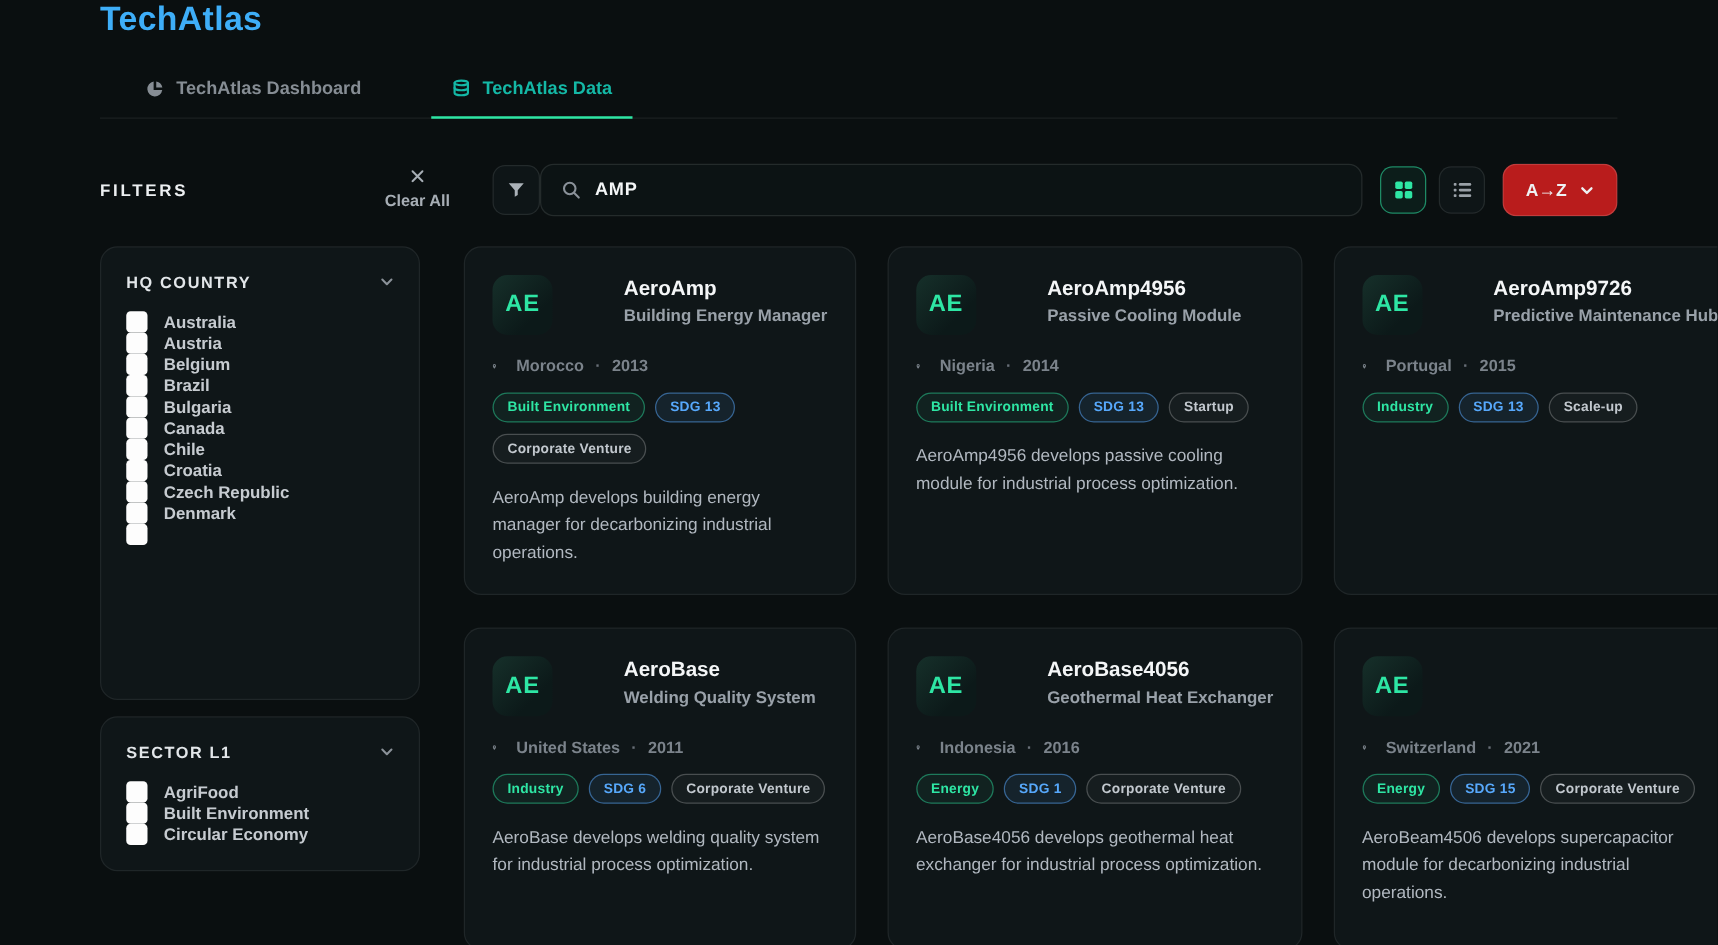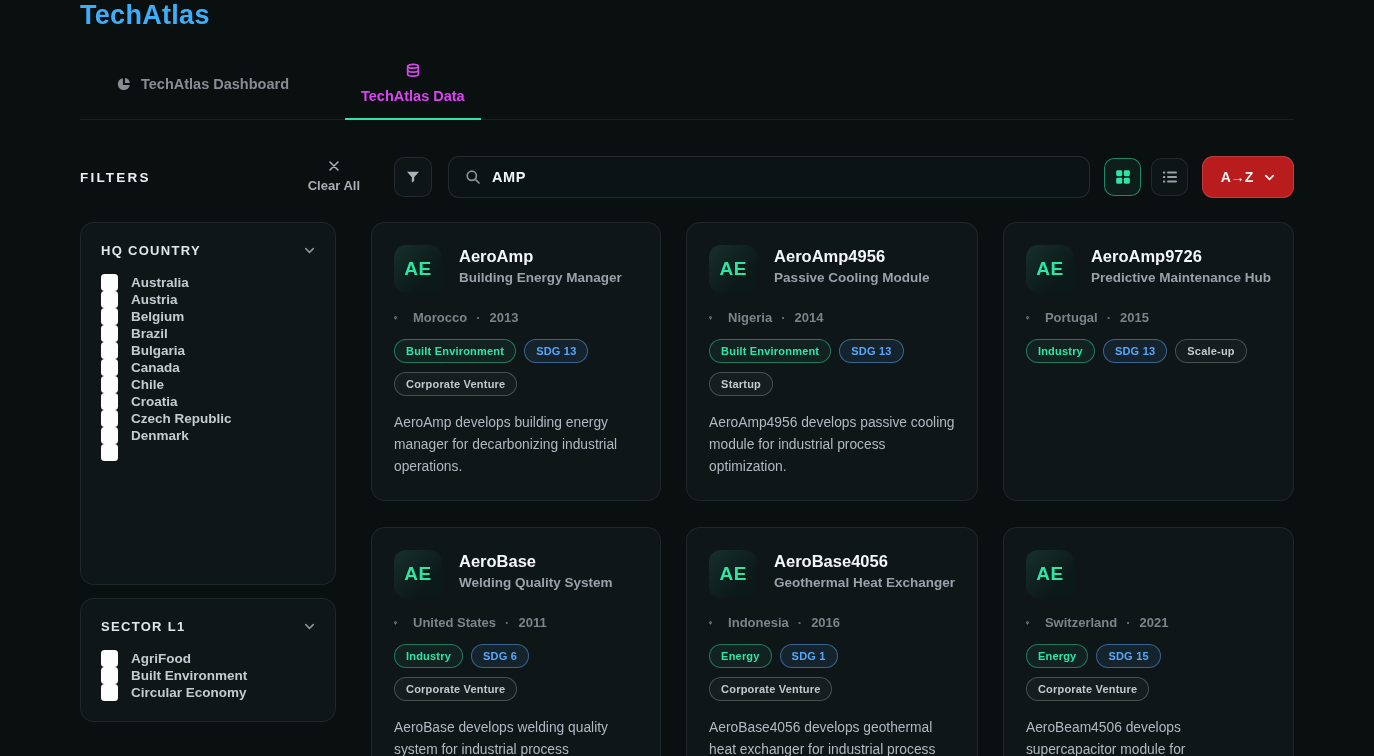--- a/index.html
+++ b/index.html
@@ -18,40 +18,40 @@
   .tab-bar {
     display:flex; gap:40px; margin-top:32px; padding-left:20px;
     border-bottom:1px solid rgba(255,255,255,.07);
   }
   .tab {
     display:flex; align-items:center; gap:9px;
     padding:0 16px 14px; margin-bottom:-1px;
     font-size:14.5px; font-weight:700; color:#868d94;
     border-bottom:2px solid transparent; cursor:pointer; white-space:nowrap;
   }
-  .tab.active { color:#d946ef; border-bottom-color:#2ee6a4;flex-direction:column; }
+  .tab.active { color:#14b8a6; border-bottom-color:#2ee6a4; }
   .tab-icon { display:inline-flex; width:16px; height:16px; }
   .tab-icon svg { width:100%; height:100%; }
 
   
   .toolbar { display:flex; align-items:center; margin-top:36px; }
   .filters-head { width:280px; flex:none; display:flex; align-items:center; justify-content:space-between; }
   .filters-title { font-size:13.5px; font-weight:800; letter-spacing:2.2px; color:#eceff1; }
   .clear-all { display:flex; align-items:center; gap:7px; font-size:13px; font-weight:600; color:#a7aeb5; cursor:pointer;flex-direction:column; }
   .clear-all svg { width:10px; height:10px; }
 
   .icon-btn {
     width:38px; height:40px; flex:none; margin-left:34px;
     border:1px solid rgba(255,255,255,.09); border-radius:10px;
     background:#0e1517; display:flex; align-items:center; justify-content:center; cursor:pointer;
   }
   .icon-btn svg { width:16px; height:16px; }
 
   .search-box {
-    flex:1; height:42px; margin-left:16px;
+    flex:1; height:42px; margin-left:0;
     border:1px solid rgba(255,255,255,.10); border-radius:11px;
     background:#0c1314; display:flex; align-items:center; padding:16px 16px; gap:11px;
   }
   .search-box svg { width:16px; height:16px; flex:none; }
   .search-input {
     flex:1; background:transparent; border:none; outline:none;
     color:#f3f5f6; font-size:14.5px; font-weight:700; letter-spacing:.6px;
     font-family:inherit;
   }
 
@@ -94,21 +94,21 @@
     background:#0f1618; border:1px solid rgba(255,255,255,.07);
     border-radius:14px; padding:22px; min-height:258px; cursor:pointer;
   }
   .card-header { display:flex; gap:17px; }
   .avatar {
     width:48px; height:48px; flex:none; border-radius:12px;
     background:linear-gradient(135deg,#16302a 0%,#0c1919 70%);
     display:flex; align-items:center; justify-content:center;
     color:#2ee6a4; font-size:19px; font-weight:800; letter-spacing:.5px;
   }
-  .card-titles { padding-top:2px; min-width:0; }
+  .card-titles { padding-top:2px; min-width:0;margin-left:40px; }
   .card-title { font-size:16.5px; font-weight:800; color:#f4f6f7; white-space:nowrap; }
   .card-subtitle { margin-top:4px; font-size:13.5px; font-weight:600; color:#99a1a9; white-space:nowrap; }
   .meta { margin-top:17px; display:flex; align-items:center; font-size:13px; font-weight:600; color:#7b838b; }
   .meta svg { width:11px; height:14px; margin-right:8px; }
   .meta-dot { margin:0 9px; color:#686f77; }
   .badge-row { margin-top:14px; display:flex; flex-wrap:wrap; gap:9px 8px; }
   .badge {
     padding:5px 11px; border-radius:999px;
     font-size:11px; font-weight:800; letter-spacing:.2px; white-space:nowrap;
   }

